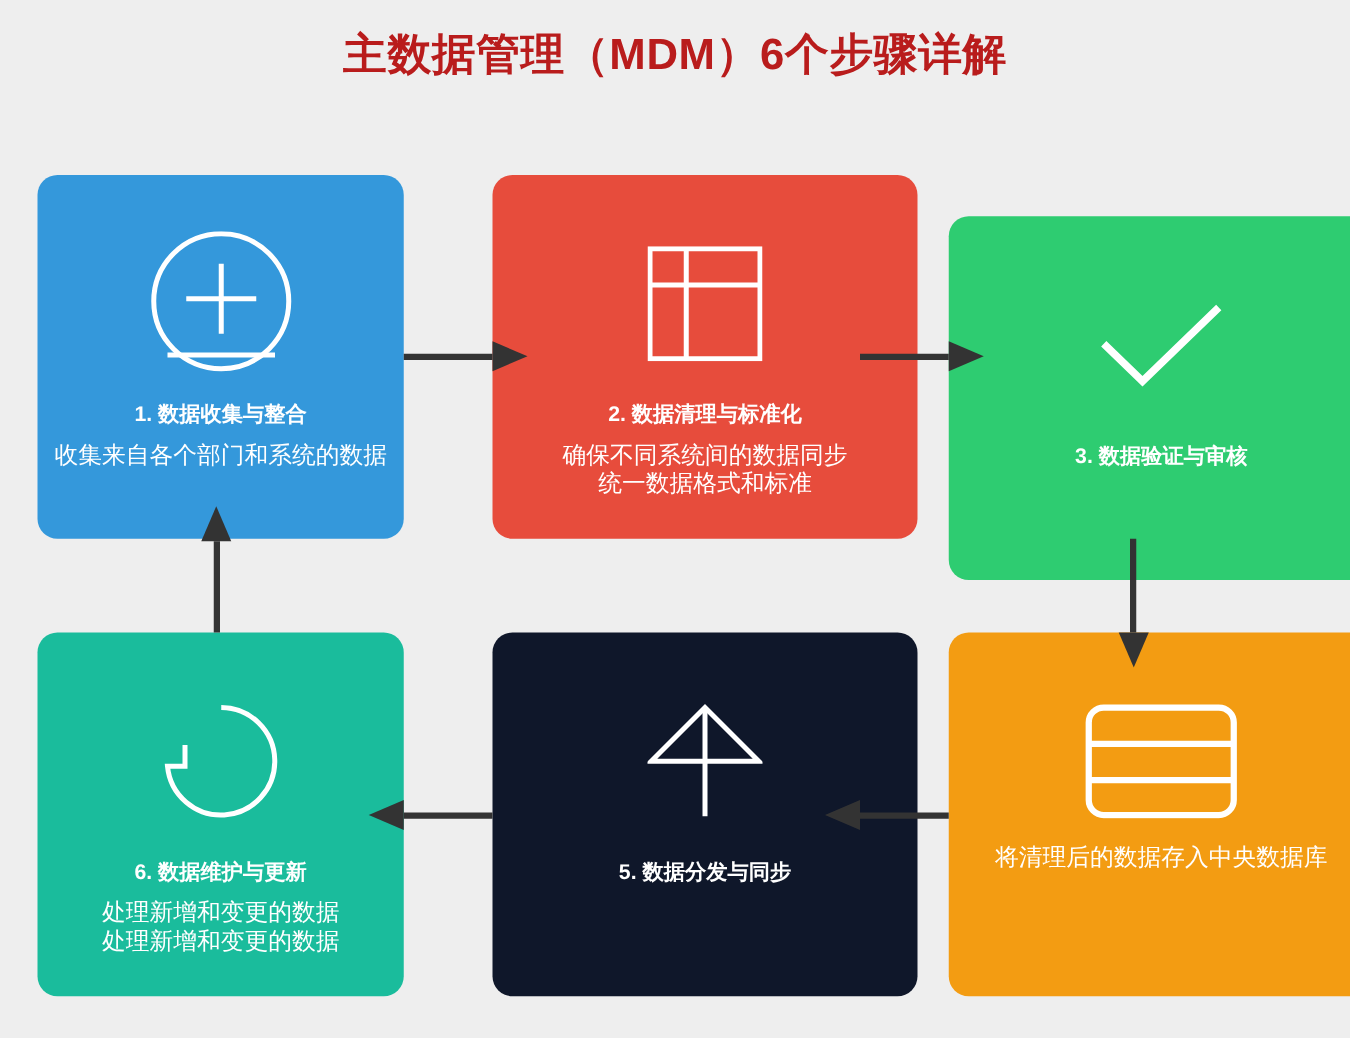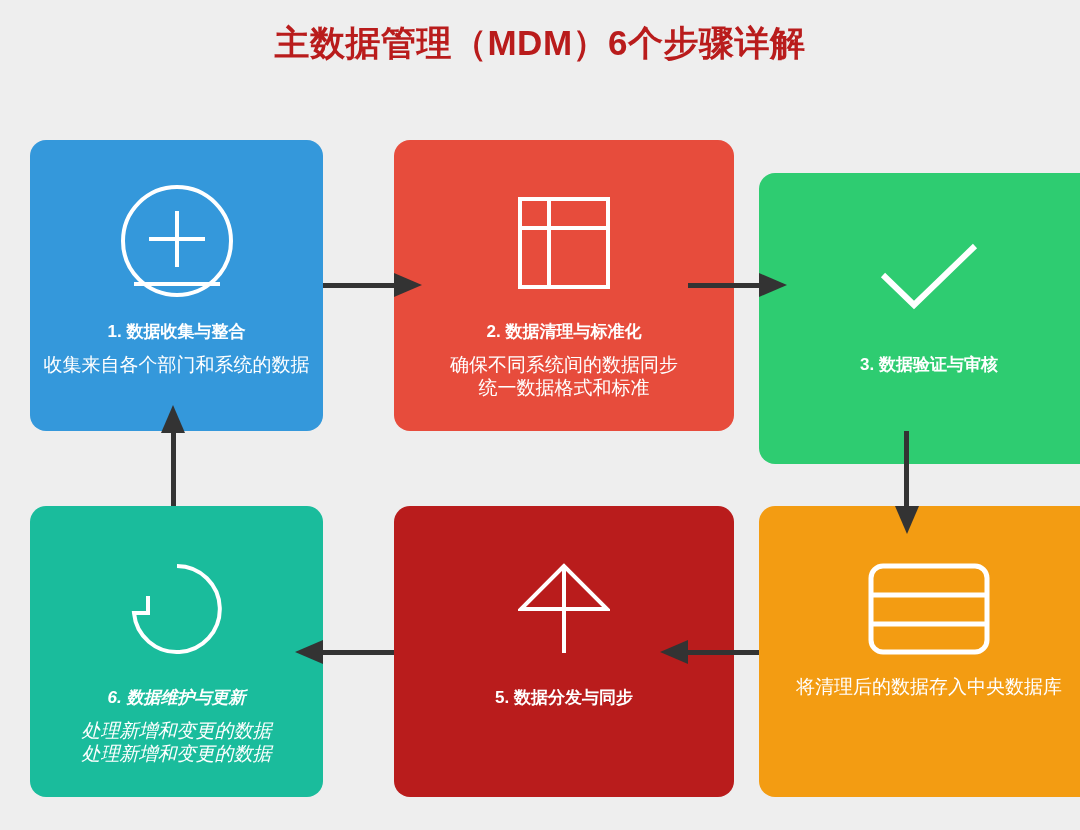--- a/index.html
+++ b/index.html
@@ -19,21 +19,21 @@
   }
   .icon-wrap{height:114px;margin-top:46px;display:flex;align-items:center;justify-content:center;}
   .icon-wrap svg{display:block;}
   .step-title{margin-top:20px;font-size:17px;line-height:24px;font-weight:700;}
   .step-desc{margin-top:9px;font-size:19px;line-height:23px;font-weight:400;}
   #s1{left:30px;top:140px;width:293px;}
   #s2{left:394px;top:140px;}
   #s3{left:759px;top:140px;}
   #s4{left:759px;top:506px;}
   #s5{left:394px;top:506px;}
-  #s6{left:30px;top:506px;width:293px;font-style:italic;}
+  #s6{left:30px;top:506px;width:293px;}
   .hline{position:absolute;height:5px;background:#333333;}
   .vline{position:absolute;width:5px;background:#333333;}
   .tri{position:absolute;width:0;height:0;}
   .tri-right{border-top:12px solid transparent;border-bottom:12px solid transparent;border-left:28px solid #333333;}
   .tri-left {border-top:12px solid transparent;border-bottom:12px solid transparent;border-right:28px solid #333333;}
   .tri-down {border-left:12px solid transparent;border-right:12px solid transparent;border-top:28px solid #333333;}
   .tri-up   {border-left:12px solid transparent;border-right:12px solid transparent;border-bottom:28px solid #333333;}
   .ic{fill:none;stroke:#ffffff;}
 </style>
 </head>
@@ -86,21 +86,21 @@
       <rect class="ic" x="3" y="3" width="116" height="86" rx="12" stroke-width="5"></rect>
       <line class="ic" x1="3" y1="32" x2="119" y2="32" stroke-width="5"></line>
       <line class="ic" x1="3" y1="61" x2="119" y2="61" stroke-width="5"></line>
     </svg>
   </div>
   <div class="step-desc">
     <div>将清理后的数据存入中央数据库</div>
   </div>
 </div>
 
-<div class="step" id="s5" style="background-color: #b91c1c;">
+<div class="step" id="s5" style="background-color: #0f172a;">
   <div class="icon-wrap">
     <svg width="92" height="92" viewBox="0 0 92 92">
       <polygon class="ic" points="46,3 3,46 89,46" stroke-width="4"></polygon>
       <line class="ic" x1="46" y1="3" x2="46" y2="90" stroke-width="4"></line>
     </svg>
   </div>
   <div class="step-title">5. 数据分发与同步</div>
 </div>
 
 <div class="step" id="s6" style="background-color: rgb(26, 188, 156);">

